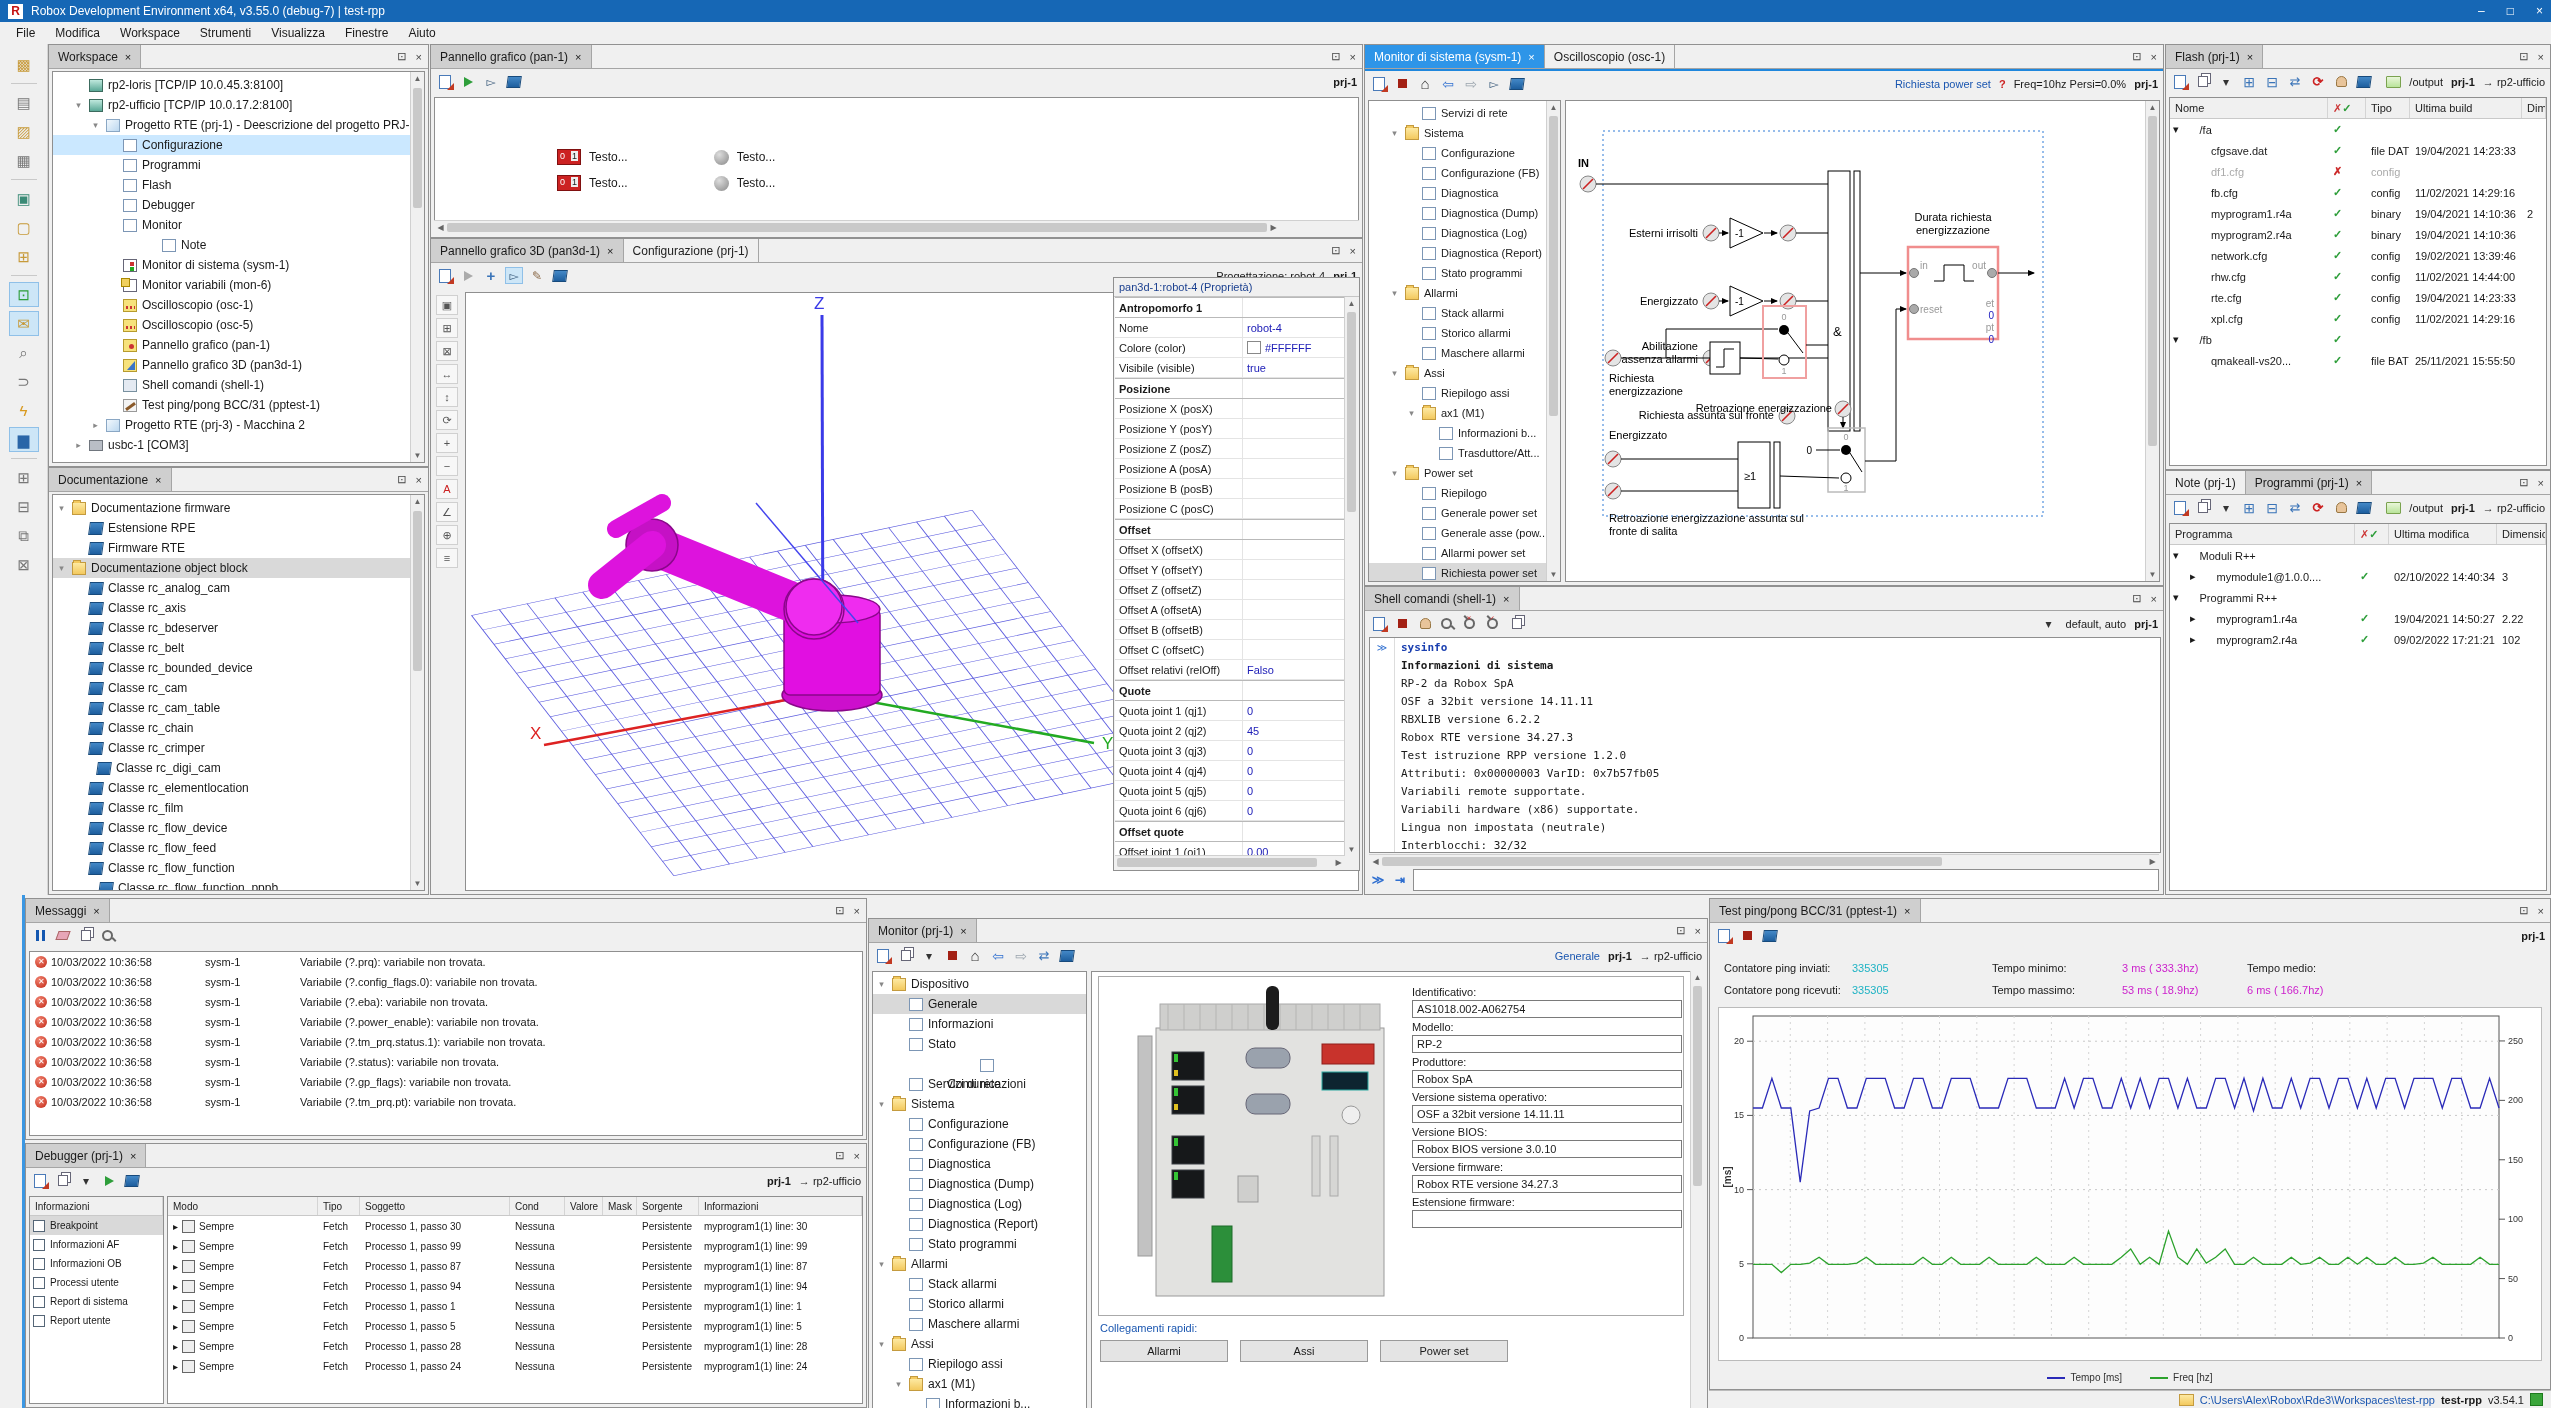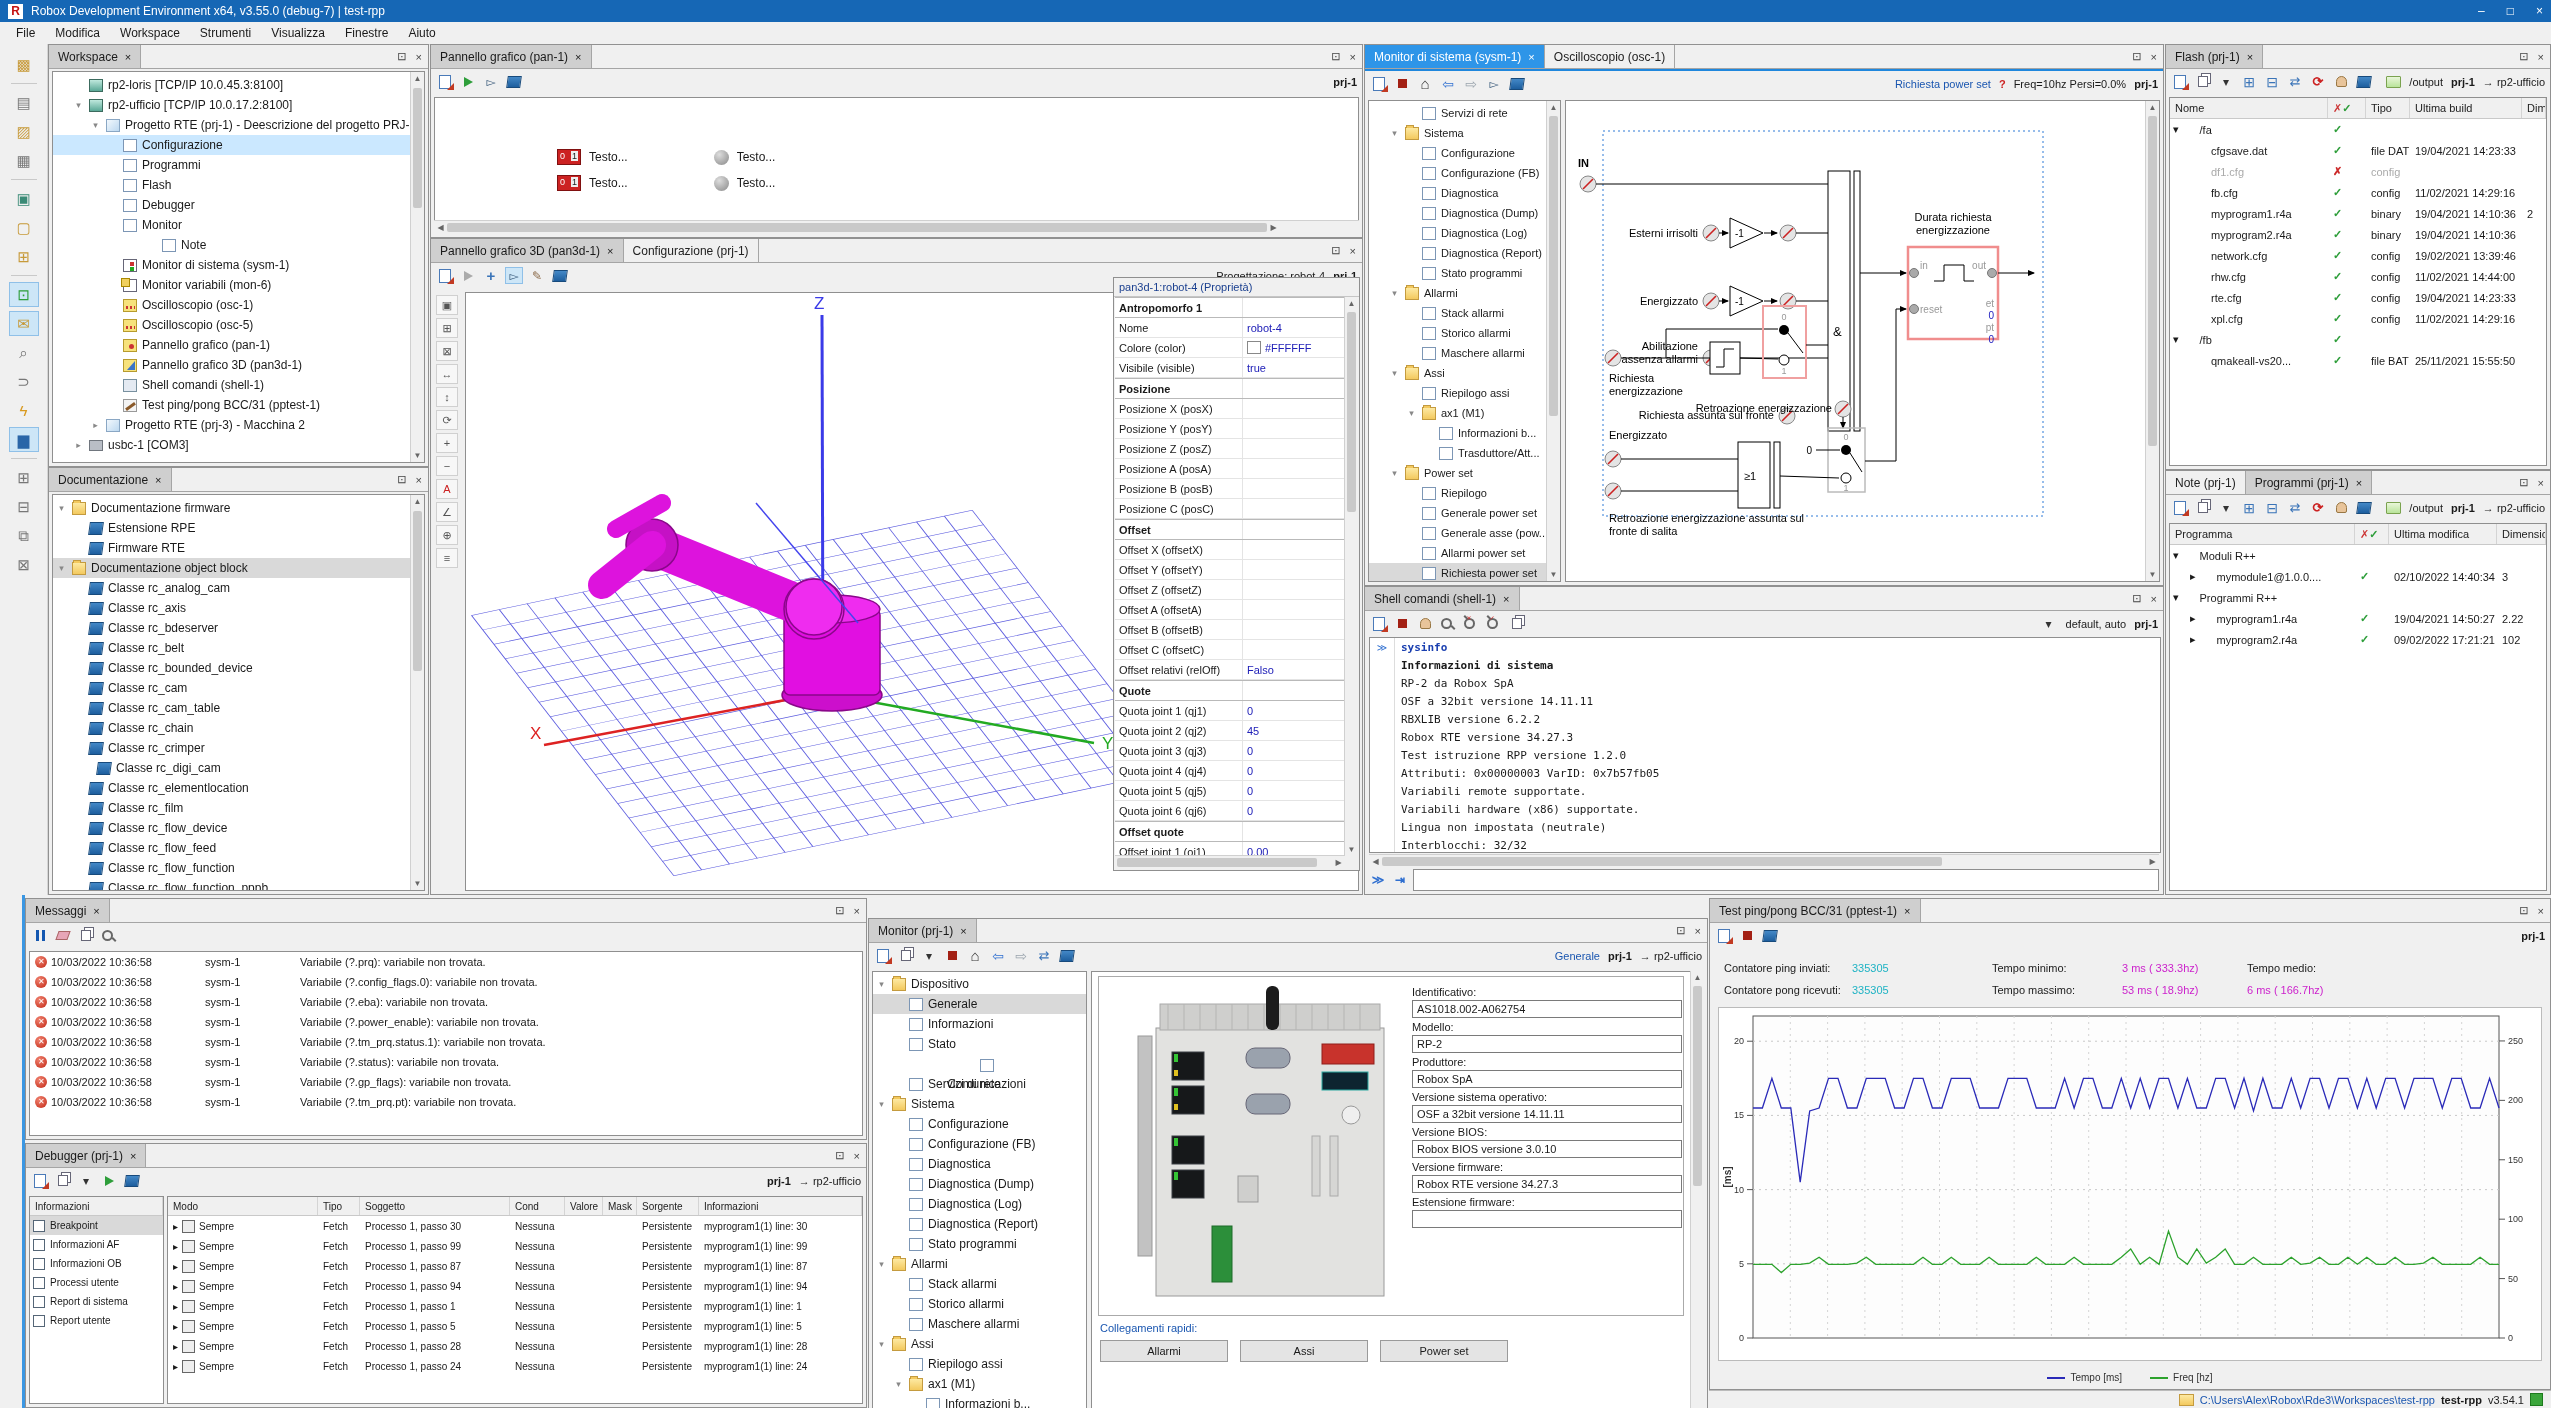--- a/index.html
+++ b/index.html
@@ -415,21 +415,21 @@
           <div class="trow" data-icon="book" style="padding-left: 20px;">
             <span class="exp"></span>
             <span class="ti"></span>
             <span>Classe rc_flow_feed</span>
           </div>
           <div class="trow" data-icon="book" style="padding-left: 20px;">
             <span class="exp"></span>
             <span class="ti"></span>
             <span>Classe rc_flow_function</span>
           </div>
-          <div class="trow" data-icon="book" style="padding-left: 20px; text-align: center;">
+          <div class="trow" data-icon="book" style="padding-left: 30px; text-align: center;">
             <span class="exp"></span>
             <span class="ti"></span>
             <span>Classe rc_flow_function_pppb</span>
           </div>
         </div>
       <div class="vscroll" style="right:0;top:0;bottom:0;">
           <span class="sb-arrow" style="position:absolute;top:0;">▲</span>
           <span class="vthumb" style="top:16px;height:160px;"></span>
           <span class="sb-arrow" style="position:absolute;bottom:0;">▼</span>
         </div>

